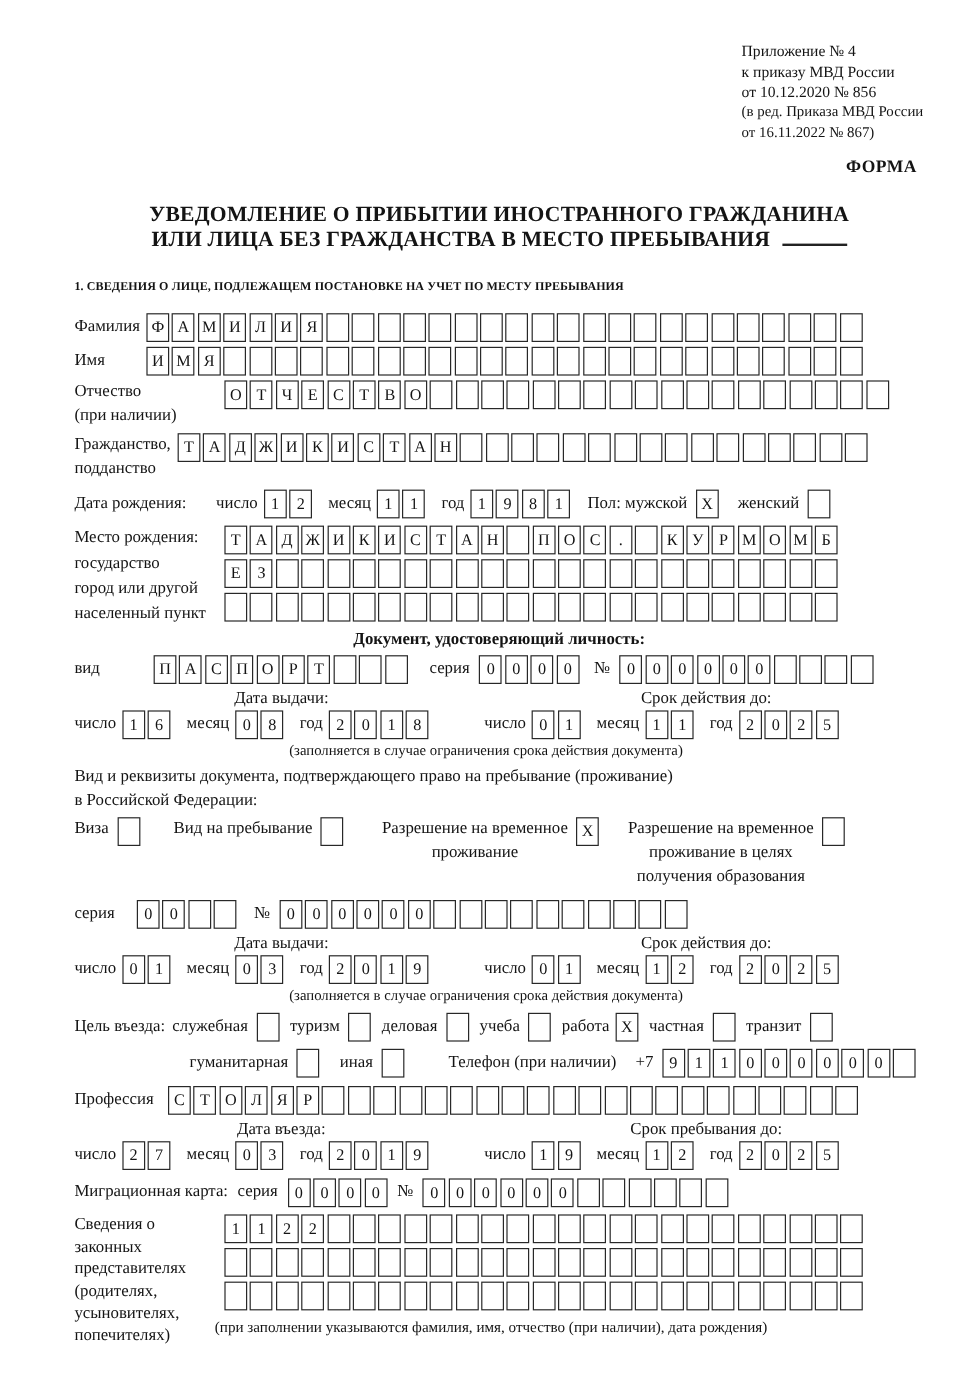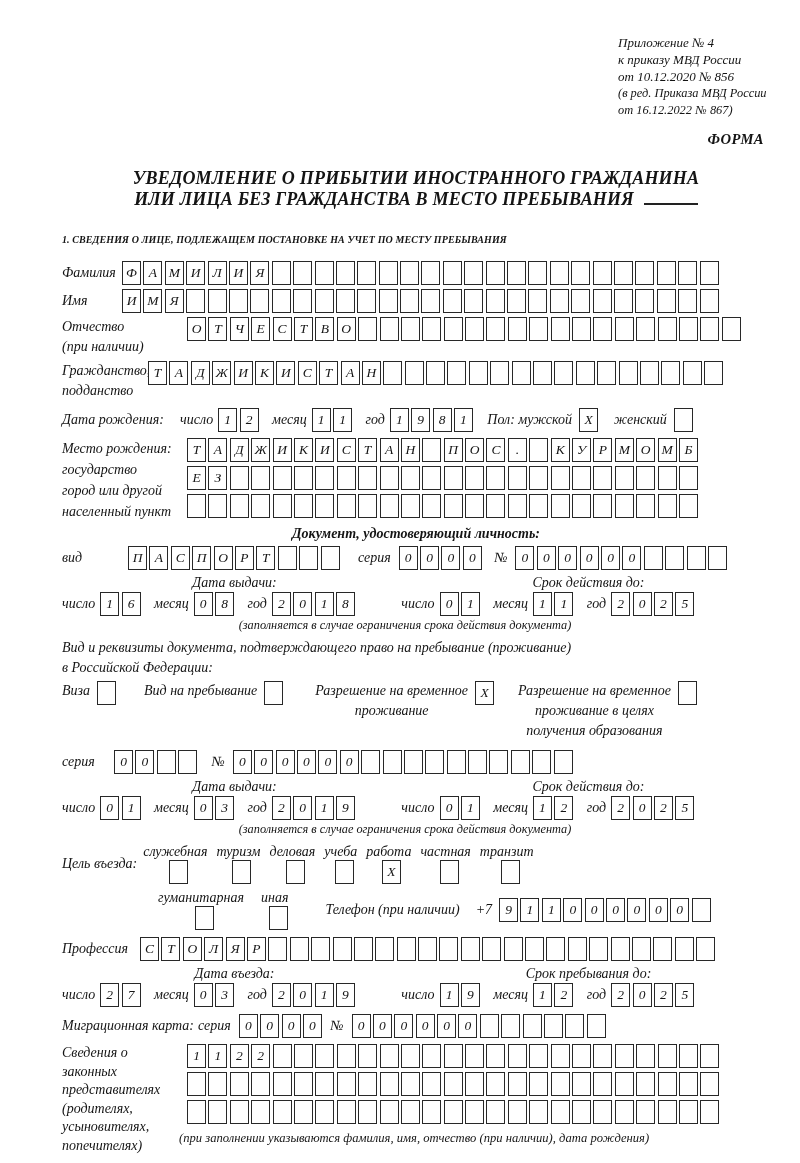--- a/index.html
+++ b/index.html
@@ -1,18 +1,18 @@
 <!DOCTYPE html>
 <html><head>
 <meta charset="utf-8">
 <style>
   html,body{margin:0;padding:0;}
   body{width:800px;height:1163px;background:#ffffff;color:#141414;
        font-family:"Liberation Serif","DejaVu Serif",serif;font-size:14px;overflow:hidden;}
-  .page{padding:34px 30px 0 62px;box-sizing:border-box;width:800px;font-style:italic;}
+  .page{padding:34px 30px 0 62px;box-sizing:border-box;width:800px;}
   
   .ref{margin-left:556px;line-height:17px;font-size:13px;}
   .ref .sub{font-size:12.4px;line-height:16.5px;}
   .forma{text-align:right;padding-right:6px;font-weight:bold;font-size:14.6px;margin-top:13px;letter-spacing:.4px;}
   .title{text-align:center;font-weight:bold;font-size:18px;line-height:21px;margin-top:20px;letter-spacing:.2px;}
   .uline{display:inline-block;width:54px;border-bottom:2px solid #222;margin-left:10px;vertical-align:baseline;}
   .sec-title{font-weight:bold;font-size:10px;margin-top:24px;letter-spacing:.1px;}
   
   .row{display:flex;align-items:center;margin-top:4px;}
   .row.top{align-items:flex-start;}
@@ -33,40 +33,40 @@
   .dg-right{margin-left:44px;}
   .dates-note{text-align:center;font-size:12.3px;line-height:14px;margin-top:2px;padding-right:22px;}
   .center-bold{text-align:center;font-weight:bold;margin-top:4px;line-height:16px;font-size:14px;}
   
   .res-intro{margin-top:6px;line-height:20px;}
   .res-row{display:flex;align-items:flex-start;margin-top:3px;line-height:20px;}
   .opt{display:inline-flex;align-items:flex-start;}
   .optlines{display:flex;flex-direction:column;text-align:center;line-height:20px;}
   
   .purpose-row{display:flex;align-items:center;margin-top:8px;}
-  .popt{display:inline-flex;align-items:center;margin-right:9px;flex-direction:column;}
+  .popt{display:inline-flex;align-items:center;margin-right:9px;}
   
   .rep-block{display:flex;align-items:flex-start;margin-top:6px;}
   .rep-labels{width:125px;display:flex;flex-direction:column;line-height:18.5px;flex:0 0 auto;}
   .rep-right{display:flex;flex-direction:column;}
   .cellrows{display:flex;flex-direction:column;gap:4px;}
   .rep-note{margin-top:7px;margin-left:-8px;font-size:12.6px;}
   .w60{width:60px;} .w125{width:125px;} .w86{width:86px;} .w78{width:78px;} .w66{width:66px;} .w118{width:118px;} .w136{width:136px;} .mr8{margin-right:8px;}
 </style>
 </head>
 <body>
 
 <div class="page">
 
   <div class="ref">
     <div>Приложение № 4</div>
     <div>к приказу МВД России</div>
     <div>от 10.12.2020 № 856</div>
     <div class="sub">(в ред. Приказа МВД России</div>
-    <div class="sub">от 16.12.2022 № 867)</div>
+    <div class="sub">от 16.11.2022 № 867)</div>
   </div>
 
   <div class="forma">ФОРМА</div>
 
   <div class="title">
     <div>УВЕДОМЛЕНИЕ О ПРИБЫТИИ ИНОСТРАННОГО ГРАЖДАНИНА</div>
     <div><span>ИЛИ ЛИЦА БЕЗ ГРАЖДАНСТВА В МЕСТО ПРЕБЫВАНИЯ</span><span class="uline"></span></div>
   </div>
 
   <div class="sec-title">1. СВЕДЕНИЯ О ЛИЦЕ, ПОДЛЕЖАЩЕМ ПОСТАНОВКЕ НА УЧЕТ ПО МЕСТУ ПРЕБЫВАНИЯ</div>

